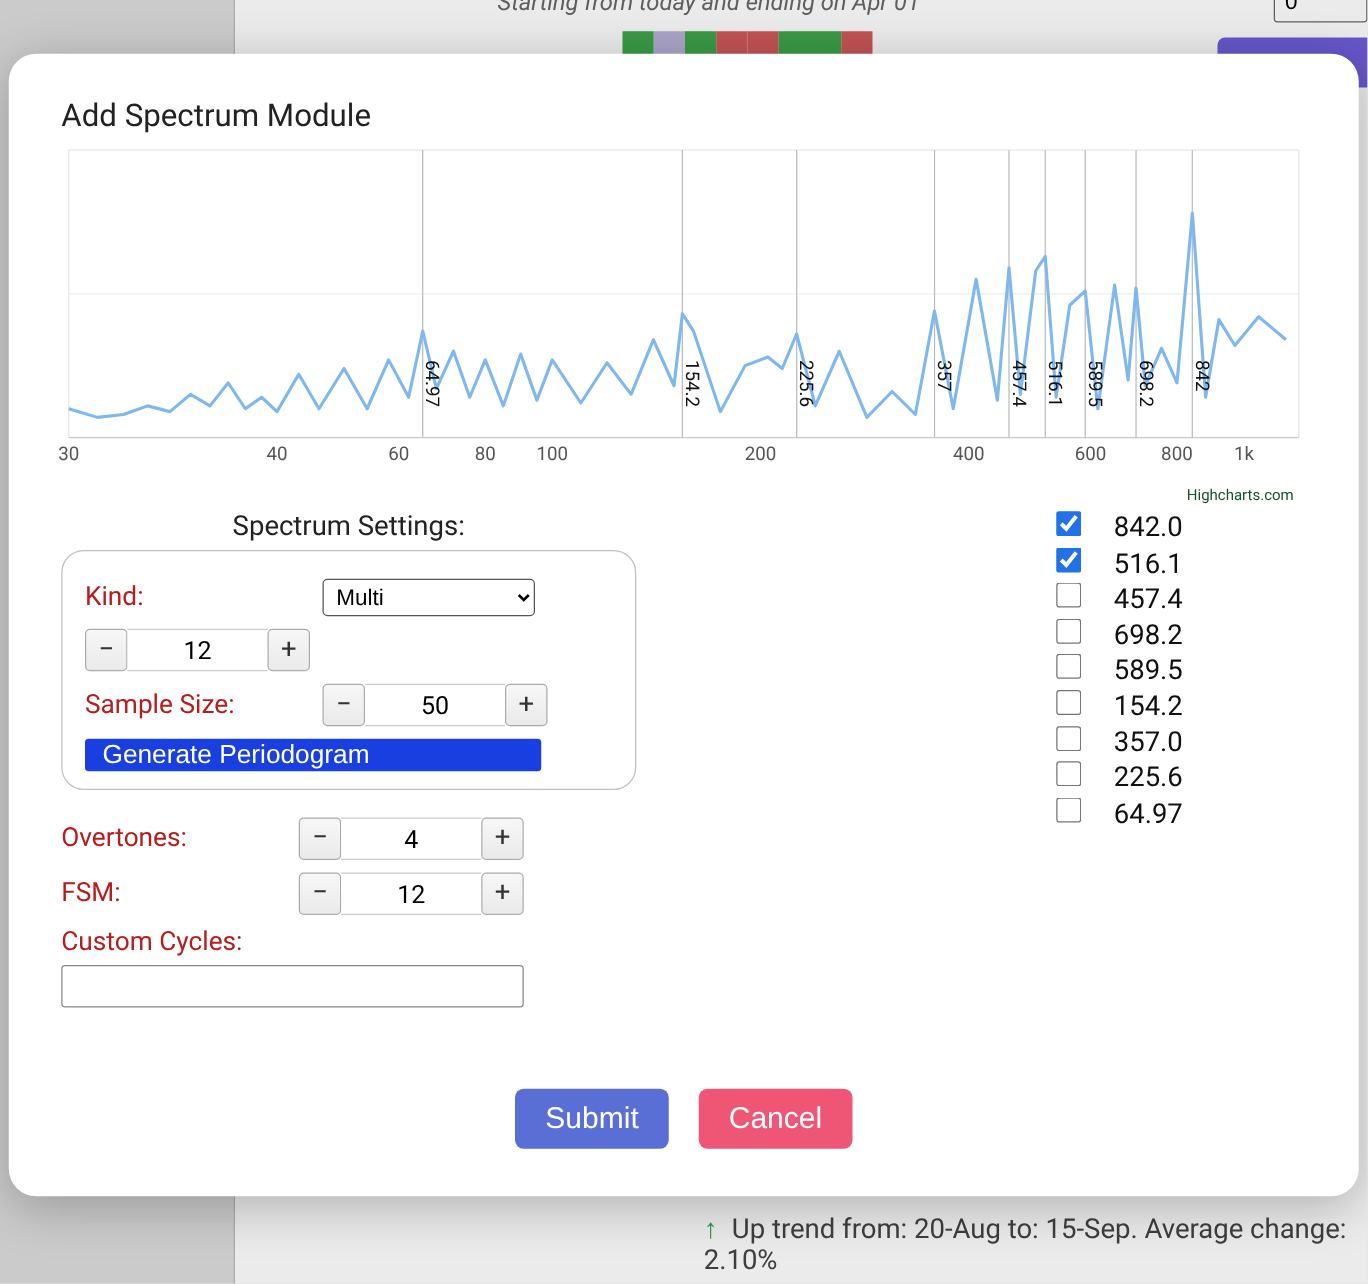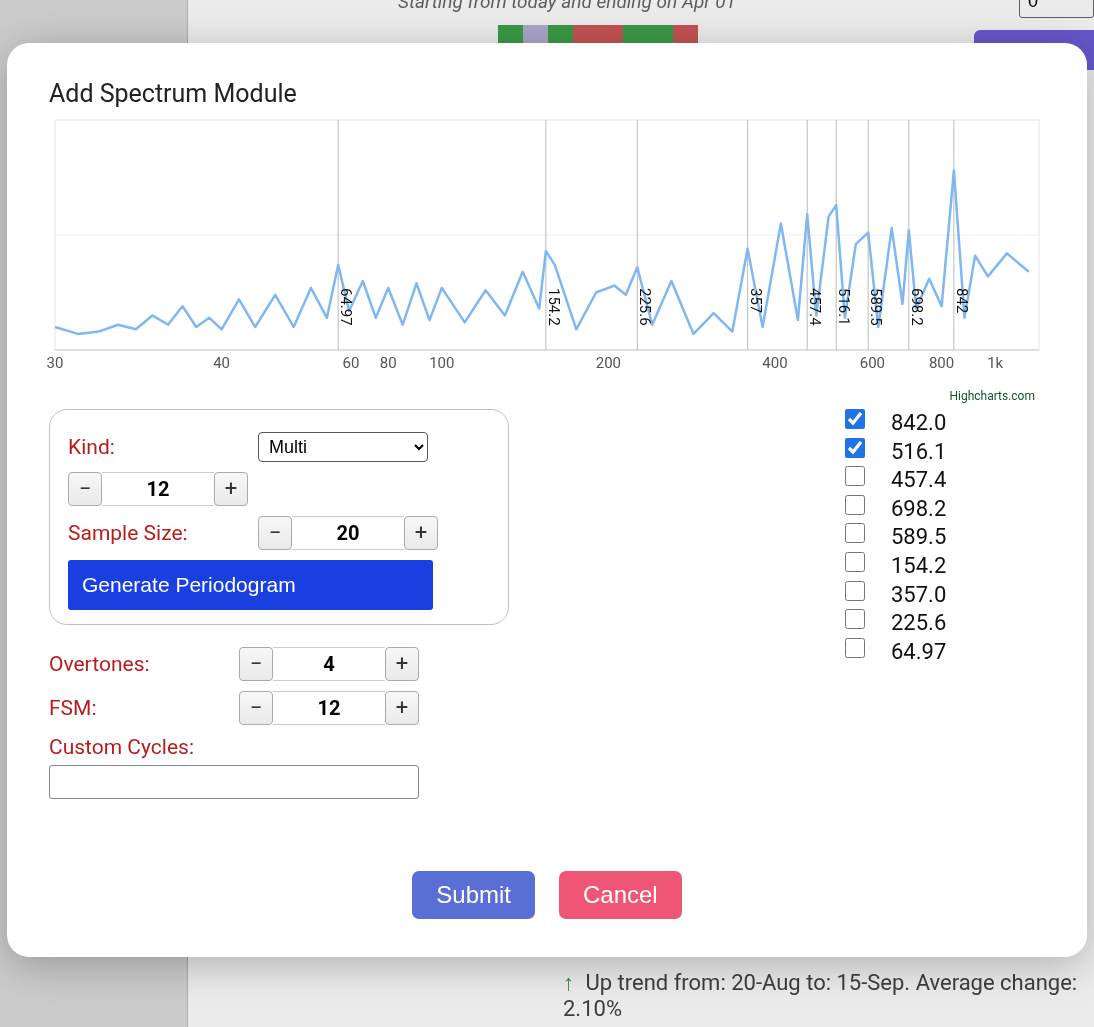--- a/index.html
+++ b/index.html
@@ -178,25 +178,24 @@
   }
   .step-val {
     flex: 1;
     text-align: center;
     font-size: 20px;
     border-top: 1px solid #ccc;
     border-bottom: 1px solid #ccc;
     height: 34px;
     line-height: 32px;
     background: #fff;
-    font-weight: bold;
   }
   .gen-btn {
     width: 365px;
-    height: 50px;
+    height: 26px;
     background: #1a3fe0;
     color: #fff;
     font-size: 21px;
     border: none;
     border-radius: 3px;
     cursor: pointer;
     margin-top: 6px;
     text-align: center;
     padding-left: 14px;
     display: flex; align-items: center;
@@ -300,53 +299,54 @@
         <div class="chart-peak-label" style="left: 504.881px; top: 170px;">154.2</div>
         <div class="chart-peak-label" style="left: 596.331px; top: 170px;">225.6</div>
         <div class="chart-peak-label" style="left: 706.636px; top: 170px;">357</div>
         <div class="chart-peak-label" style="left: 766.196px; top: 170px;">457.4</div>
         <div class="chart-peak-label" style="left: 795.214px; top: 170px;">516.1</div>
         <div class="chart-peak-label" style="left: 827.172px; top: 170px;">589.5</div>
         <div class="chart-peak-label" style="left: 867.843px; top: 170px;">698.2</div>
         <div class="chart-peak-label" style="left: 912.851px; top: 170px;">842</div>
         <div class="chart-tick-label" style="left: 6px;">30</div>
         <div class="chart-tick-label" style="left: 172.585px;">40</div>
-        <div class="chart-tick-label" style="left: 270.031px; margin-left: 32px;">60</div>
+        <div class="chart-tick-label" style="left: 270.031px;">60</div>
         <div class="chart-tick-label" style="left: 339.17px;">80</div>
         <div class="chart-tick-label" style="left: 392.799px;">100</div>
         <div class="chart-tick-label" style="left: 559.384px;">200</div>
         <div class="chart-tick-label" style="left: 725.969px;">400</div>
         <div class="chart-tick-label" style="left: 823.415px;">600</div>
         <div class="chart-tick-label" style="left: 892.554px;">800</div>
         <div class="chart-tick-label" style="left: 946.182px;">1k</div>
       </div>
   </div>
 
   <div class="columns">
     <div class="col-left">
+      <div class="section-head">Spectrum Settings:</div>
 
       <div class="settings-box">
         <div class="row">
           <label>Kind:</label>
           <select class="kind">
             <option>Multi</option>
           </select>
         </div>
         <div class="row">
           <div class="stepper">
             <div class="step-btn">−</div>
             <div class="step-val">12</div>
             <div class="step-btn">+</div>
           </div>
         </div>
         <div class="row">
           <label>Sample Size:</label>
           <div class="stepper">
             <div class="step-btn">−</div>
-            <div class="step-val">20</div>
+            <div class="step-val">50</div>
             <div class="step-btn">+</div>
           </div>
         </div>
         <button class="gen-btn">Generate Periodogram</button>
       </div>
 
       <div class="extra">
         <div class="row">
           <label>Overtones:</label>
           <div class="stepper">

